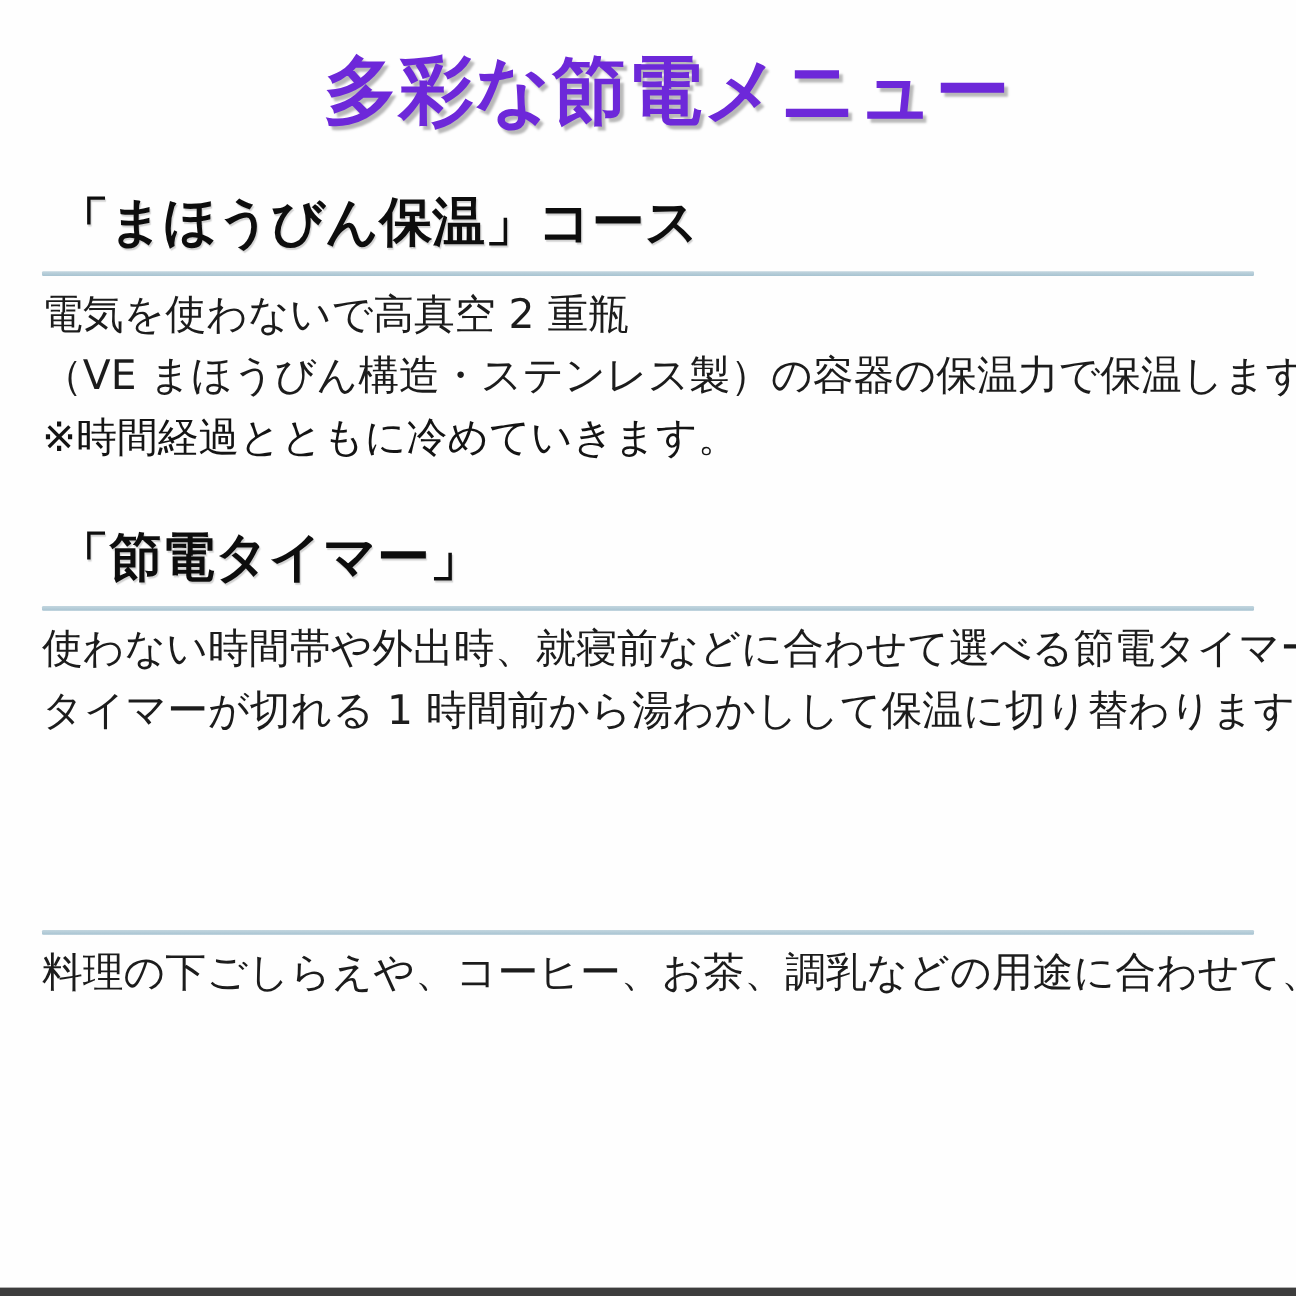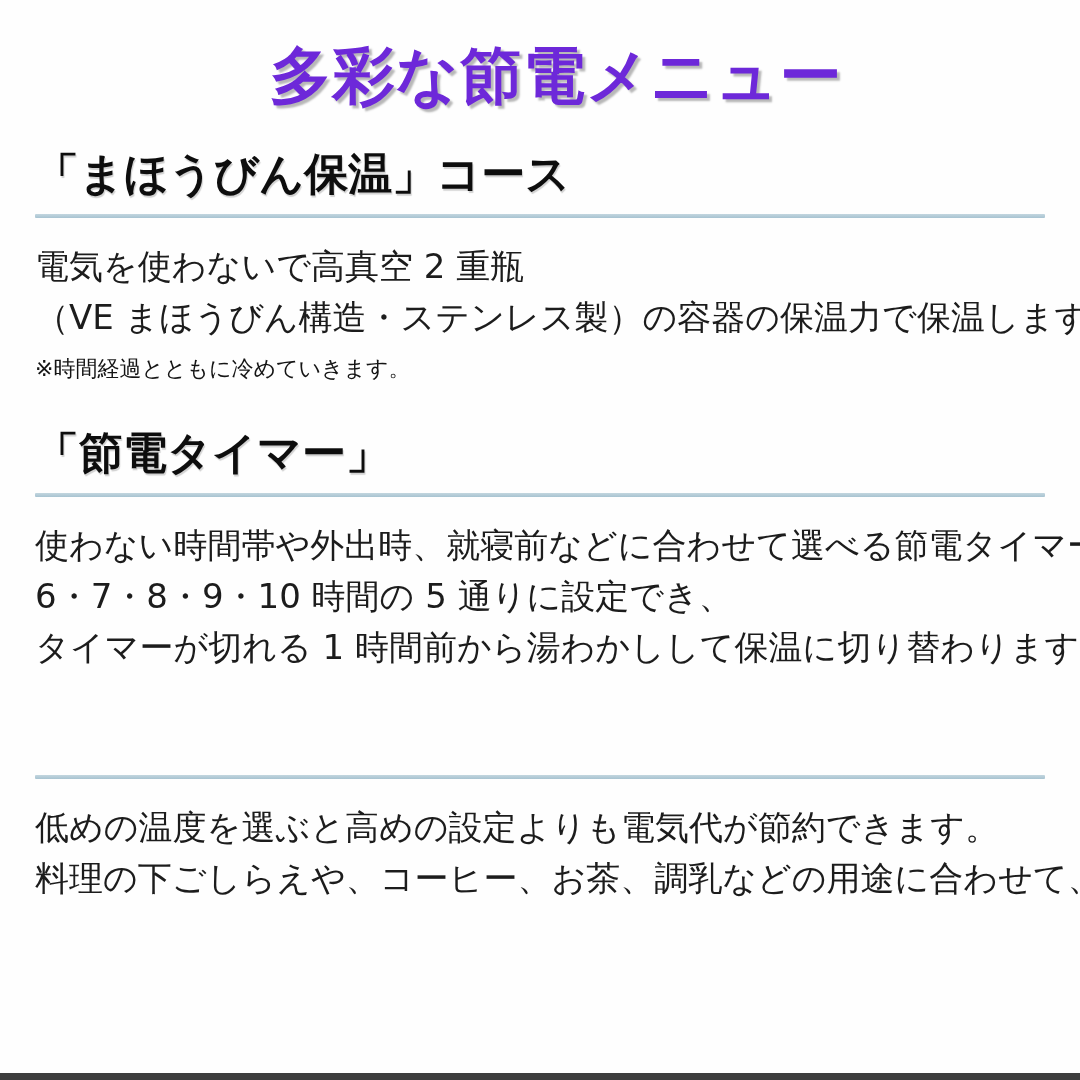--- a/index.html
+++ b/index.html
@@ -32,43 +32,43 @@
   .sec {
     position: absolute;
     left: 0;
     right: 0;
     padding: 0 35px;
   }
   .sec-1 { top: 149px; }
   .sec-2 { top: 428px; }
   .sec-3 { top: 760px; }
   .heading {
-    margin: 0;
+    margin: 12px;
     font-size: 44px;
     line-height: 50px;
     font-weight: bold;
     color: #0d0d0d;
     text-shadow: 1px 2px 1px rgba(0,0,0,0.18);
   }
   .rule {
     height: 4px;
     margin-top: 15px;
     background: linear-gradient(#c3d6df, var(--underline, #a7c3d1));
     border-radius: 1px;
   }
   .para {
-    margin-top: 23px;
+    margin-top: 7px;
     font-size: 34px;
     line-height: 51px;
     color: var(--text, #1c1c1c);
   }
   .line { white-space: nowrap; }
   .note {
     margin-top: 9px;
-    font-size: 22px;
+    font-size: 34px;
     line-height: 34px;
     color: #141414;
   }
   .bottom-bar {
     position: absolute;
     left: 0;
     bottom: 0;
     width: 100%;
     height: 7px;
     background: var(--bottom-bar, #3d3d3d);
@@ -89,28 +89,26 @@
       <div class="line">（VE まほうびん構造・ステンレス製）の容器の保温力で保温します。</div>
     </div>
     <div class="note">※時間経過とともに冷めていきます。</div>
   </section>
 
   <section class="sec sec-2">
     <h2 class="heading">「節電タイマー」</h2>
     <div class="rule"></div>
     <div class="para">
       <div class="line">使わない時間帯や外出時、就寝前などに合わせて選べる節電タイマー。</div>
-      <div class="line">6・7・8・9・10 時間の 5 通りに設定でき、</div>
       <div class="line">タイマーが切れる 1 時間前から湯わかしして保温に切り替わります。</div>
     </div>
   </section>
 
   <section class="sec sec-3">
     <div class="rule"></div>
     <div class="para">
-      <div class="line">低めの温度を選ぶと高めの設定よりも電気代が節約できます。</div>
       <div class="line">料理の下ごしらえや、コーヒー、お茶、調乳などの用途に合わせて、</div>
     </div>
   </section>
 
   <div class="bottom-bar"></div>
 
 </div>
 
 </body></html>

